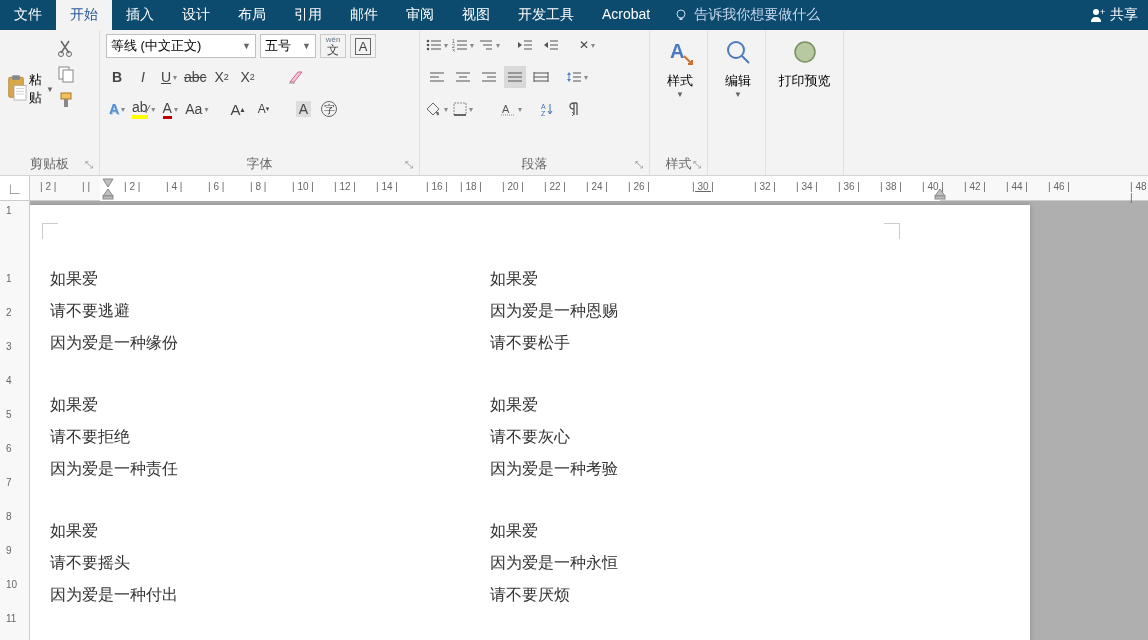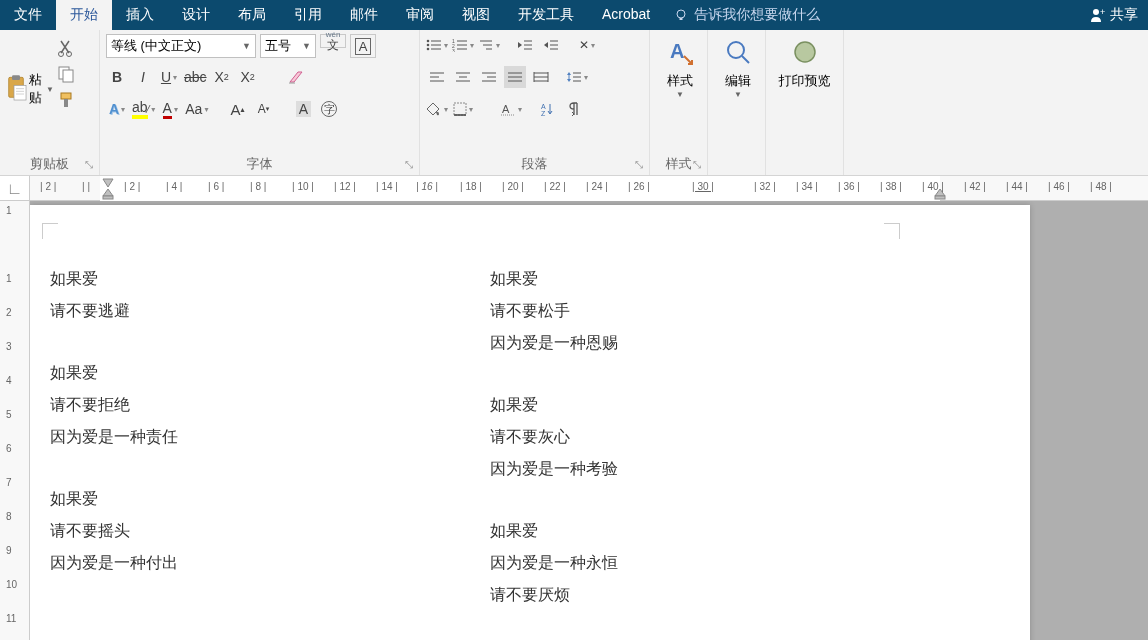--- a/index.html
+++ b/index.html
@@ -133,21 +133,21 @@
   <div class="group font-grp">
     <div class="font-row">
       <div class="combo font-name">
           <span>等线 (中文正文)</span>
           <span class="dd">▼</span>
         </div>
       <div class="combo font-size">
           <span>五号</span>
           <span class="dd">▼</span>
         </div>
-      <div class="btn" style="border:1px solid #c9c9c9;width:26px;height:14px;flex-direction:column;line-height:1">
+      <div class="btn" style="border:1px solid #c9c9c9;width:26px;height:24px;flex-direction:column;line-height:1">
           <span style="font-size:8px;color:#678">wén</span>
           <span style="font-size:12px">文</span>
         </div>
       <div class="btn" style="border:1px solid #c9c9c9;width:26px;height:24px">
           <span style="border:1px solid #666;padding:0 3px;font-size:13px">A</span>
         </div>
     </div>
     <div class="font-row">
       <div class="btn">
           <b>B</b>
@@ -402,37 +402,37 @@
     <div id="hruler-ticks">
         <span class="seg" style="left: 10px;">| 2 |</span>
         <span class="seg" style="left: 52px;">|  |</span>
         <span class="seg" style="left: 94px;">| 2 |</span>
         <span class="seg" style="left: 136px;">| 4 |</span>
         <span class="seg" style="left: 178px;">| 6 |</span>
         <span class="seg" style="left: 220px;">| 8 |</span>
         <span class="seg" style="left: 262px;">| 10 |</span>
         <span class="seg" style="left: 304px;">| 12 |</span>
         <span class="seg" style="left: 346px;">| 14 |</span>
-        <span class="seg" style="left: 386px; font-style: italic;">| 16 |</span>
+        <span class="seg" style="left: 396px;">| 16 |</span>
         <span class="seg" style="left: 430px;">| 18 |</span>
         <span class="seg" style="left: 472px;">| 20 |</span>
         <span class="seg" style="left: 514px;">| 22 |</span>
         <span class="seg" style="left: 556px;">| 24 |</span>
         <span class="seg" style="left: 598px;">| 26 |</span>
         <span class="seg" style="left: 640px; margin-top: 40px;">| 28 |</span>
         <span class="seg" style="left: 662px; text-decoration: underline;">| 30 |</span>
         <span class="seg" style="left: 724px;">| 32 |</span>
         <span class="seg" style="left: 766px;">| 34 |</span>
         <span class="seg" style="left: 808px;">| 36 |</span>
         <span class="seg" style="left: 850px; text-align: center;">| 38 |</span>
         <span class="seg" style="left: 892px; text-align: right;">| 40 |</span>
         <span class="seg" style="left: 934px;">| 42 |</span>
         <span class="seg" style="left: 976px;">| 44 |</span>
         <span class="seg" style="left: 1018px;">| 46 |</span>
-        <span class="seg" style="left: 1060px;">| 48 |</span>
+        <span class="seg" style="left: 1100px;">| 48 |</span>
       </div>
   </div>
 </div>
 
 <div class="doc-area">
   <div class="vruler">
       <div id="vruler-ticks">
         <div class="vseg" style="top: 4px;">1</div>
         <div class="vseg" style="top: 38px;"></div>
         <div class="vseg" style="top: 72px;">1</div>
@@ -450,37 +450,38 @@
     </div>
   <div class="page-wrap">
     <div class="page">
       <div class="page-corner tl"></div>
       <div class="page-corner tr"></div>
       <div class="cols">
         <div class="col" id="col-left">
             <div class="stanza">
               <div>如果爱</div>
               <div>请不要逃避</div>
+              <div>因为爱是一种缘份</div>
             </div>
             <div class="stanza">
               <div>如果爱</div>
               <div>请不要拒绝</div>
               <div>因为爱是一种责任</div>
             </div>
             <div class="stanza">
               <div>如果爱</div>
               <div>请不要摇头</div>
               <div>因为爱是一种付出</div>
             </div>
           </div>
         <div class="col" id="col-right">
             <div class="stanza">
               <div>如果爱</div>
+              <div>因为爱是一种恩赐</div>
               <div>请不要松手</div>
-              <div>因为爱是一种恩赐</div>
             </div>
             <div class="stanza">
               <div>如果爱</div>
               <div>请不要灰心</div>
               <div>因为爱是一种考验</div>
             </div>
             <div class="stanza">
               <div>如果爱</div>
               <div>因为爱是一种永恒</div>
               <div>请不要厌烦</div>

